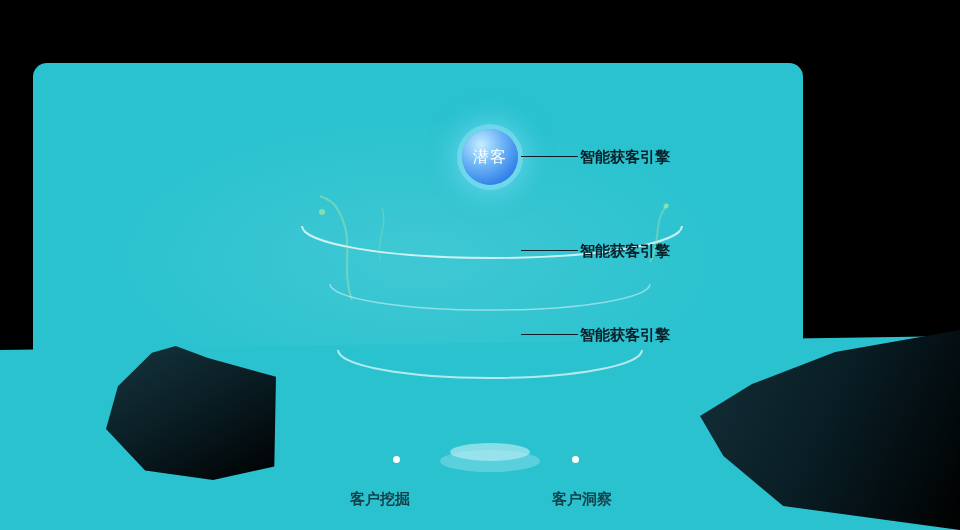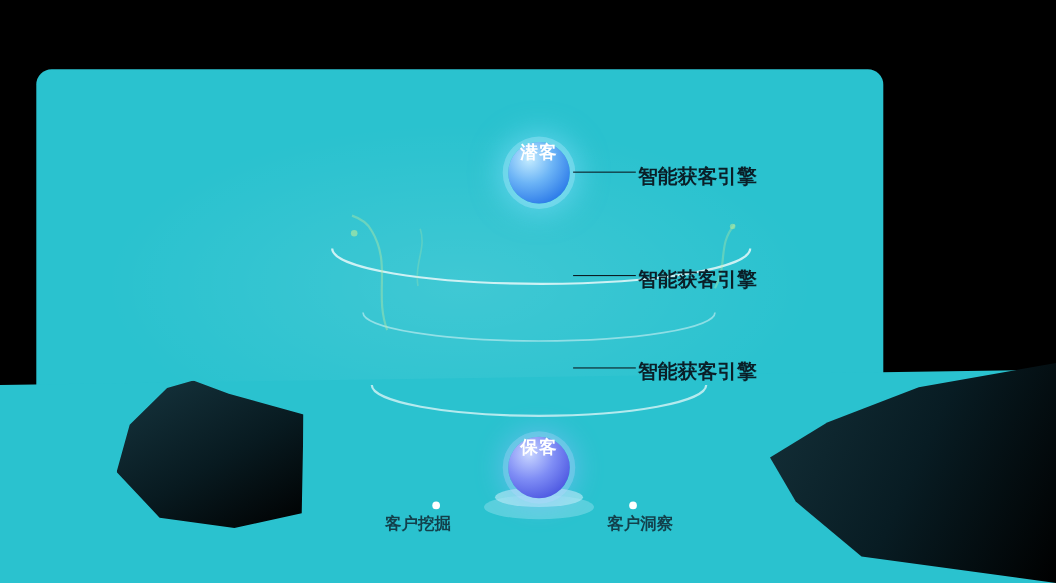--- a/index.html
+++ b/index.html
@@ -21,34 +21,34 @@
     background:linear-gradient(150deg,#16353f,#081a20 55%,#000);
     clip-path:polygon(7% 30%,27% 5%,41% 0%,60% 9%,100% 23%,99% 90%,63% 100%,23% 93%,0% 62%);}
   .rock-right{left:700px;top:330px;width:260px;height:200px;
     background:linear-gradient(115deg,#143039,#081c23 50%,#000);
     clip-path:polygon(0% 43%,20% 27%,52% 11%,100% 0%,100% 100%,32% 88%,9% 63%);}
 
   .overlay{position:absolute;left:0;top:0;pointer-events:none;}
 
   
   .sphere{position:absolute;width:56px;height:56px;border-radius:50%;
-    display:flex;justify-content:center;
-    color:#fff;font-weight:bold;font-size:16px;letter-spacing:1px;text-align:center;}
+    display:flex;align-items:center;justify-content:center;
+    color:#fff;font-weight:normal;font-size:16px;letter-spacing:1px;text-align:center;}
   .s-blue{background:radial-gradient(circle at 34% 28%, #c4ecff 0%, #6cb4f6 40%, #2f7de9 78%, #2a6fd8 100%);
     box-shadow:0 0 0 5px rgba(180,235,255,0.35), 0 0 24px 10px rgba(120,220,250,0.55);}
   .s-indigo{background:radial-gradient(circle at 34% 28%, #c9d6ff 0%, #7f8df5 42%, #4a55e0 82%);
     box-shadow:0 0 0 5px rgba(190,215,255,0.30), 0 0 22px 8px rgba(140,190,255,0.45);}
 
   
   .connector{position:absolute;left:521px;width:57px;height:0;border-top:1px solid #0b1d24;}
-  .engine{position:absolute;left:580px;font-size:18px;font-weight:bold;color:#0a1f28;white-space:nowrap;}
+  .engine{position:absolute;left:580px;font-size:15px;font-weight:bold;color:#0a1f28;white-space:nowrap;}
 
   
   .dot{position:absolute;width:7px;height:7px;border-radius:50%;background:#ffffff;}
-  .f-label{position:absolute;font-size:15px;font-weight:bold;color:#10323d;white-space:nowrap;opacity:0.9;}
+  .f-label{position:absolute;font-size:15px;font-weight:bold;color:#10323d;white-space:nowrap;opacity:0.9;margin-top:23px;}
 </style>
 </head>
 <body>
 
 <div class="canvas">
 
   <div class="panel"></div>
   <div class="band"></div>
 
   <div class="rock rock-left"></div>
@@ -75,23 +75,20 @@
   </div>
   <div class="connector" style="top:156px"></div>
   <div class="engine" style="top:148px">智能获客引擎</div>
 
   <div class="connector" style="top:250px"></div>
   <div class="engine" style="top:242px">智能获客引擎</div>
 
   <div class="connector" style="top:334px"></div>
   <div class="engine" style="top:326px">智能获客引擎</div>
 
-  <div class="sphere s-indigo" style="left:462px;top:397px">
-    <span>保客</span>
-  </div>
 
   <div class="dot" style="left:393px;top:456px"></div>
   <div class="f-label" style="left:350px;top:467px">客户挖掘</div>
 
   <div class="dot" style="left:572px;top:456px"></div>
   <div class="f-label" style="left:552px;top:467px">客户洞察</div>
 
 </div>
 
 </body></html>

